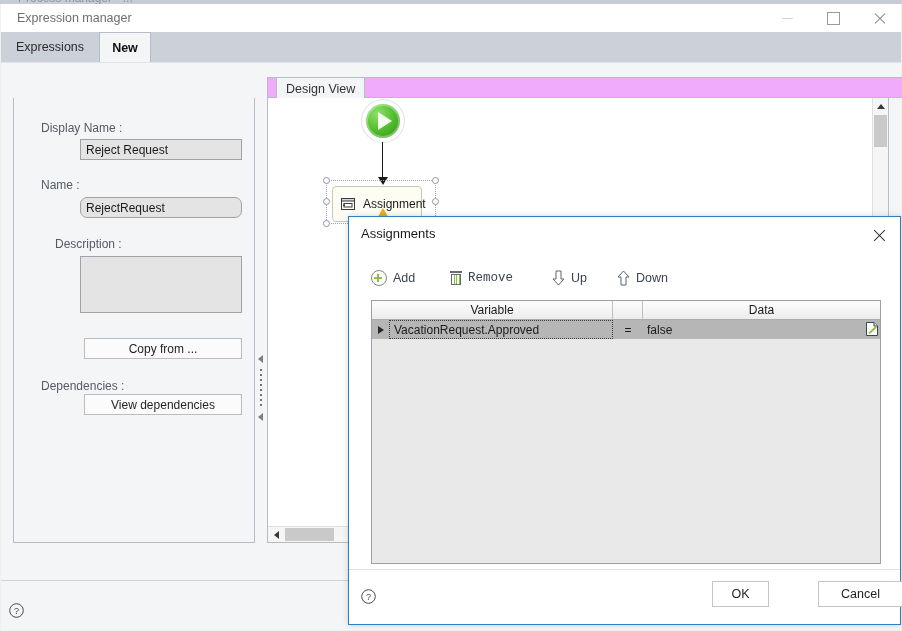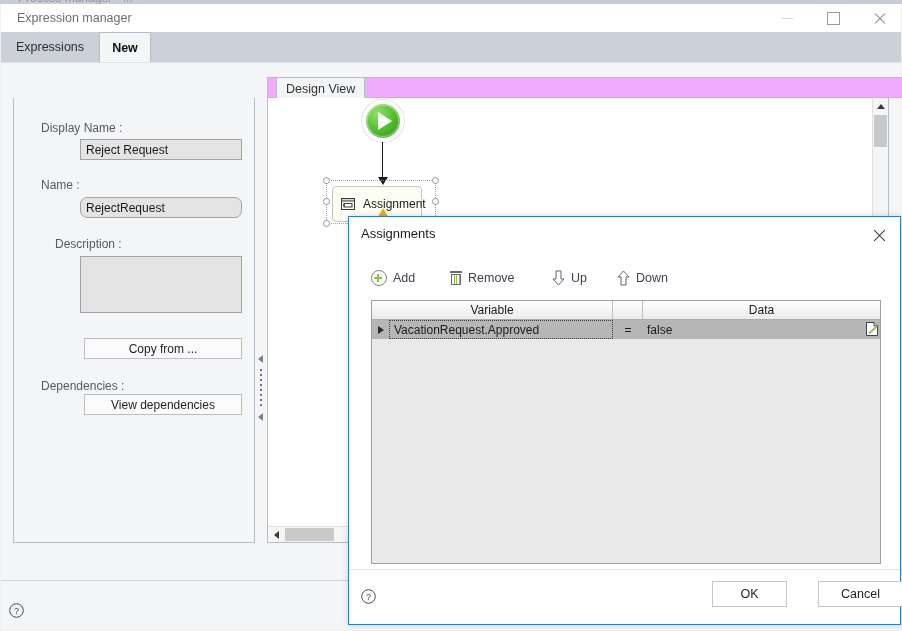--- a/index.html
+++ b/index.html
@@ -479,21 +479,21 @@
   }
   .tb-item {
     position: absolute;
     top: 0; height: 26px;
     display: flex; align-items: center; gap: 6px;
     font-size: 12.5px;
     color: #3b4450;
     white-space: nowrap;
   }
   #tb-add    { left: 0px; }
-  #tb-remove { left: 79px; }
+  #tb-remove { left: 79px; font-family: Liberation Mono, monospace; }
   #tb-up     { left: 181px; }
   #tb-down   { left: 246px; }
 
   .icon-add {
     width: 14px; height: 14px; border-radius: 50%;
     border: 1px solid #7c8b74; position: relative; display: inline-block;
   }
   .icon-add:before, .icon-add:after {
     content: ""; position: absolute; background: #8cbf4a;
   }
@@ -615,21 +615,21 @@
     bottom: 17px;
     height: 26px;
     background: #ffffff;
     border: 1px solid #c2c6cb;
     box-sizing: border-box;
     display: flex; align-items: center; justify-content: center;
     font-size: 12.5px;
     color: #1f1f1f;
     white-space: nowrap;
   }
-  #dlg-ok     { left: 363px; width: 75px; margin-top: 40px; }
+  #dlg-ok     { left: 363px; width: 57px; margin-top: 40px; }
   #dlg-cancel { left: 453px; width: 85px; margin-left: 16px; }
 
   .tiny-icon { display: inline-block; line-height: 0; }
 </style>
 </head>
 <body>
 
 <div id="app-window">
 
   <div id="ghost-strip">

